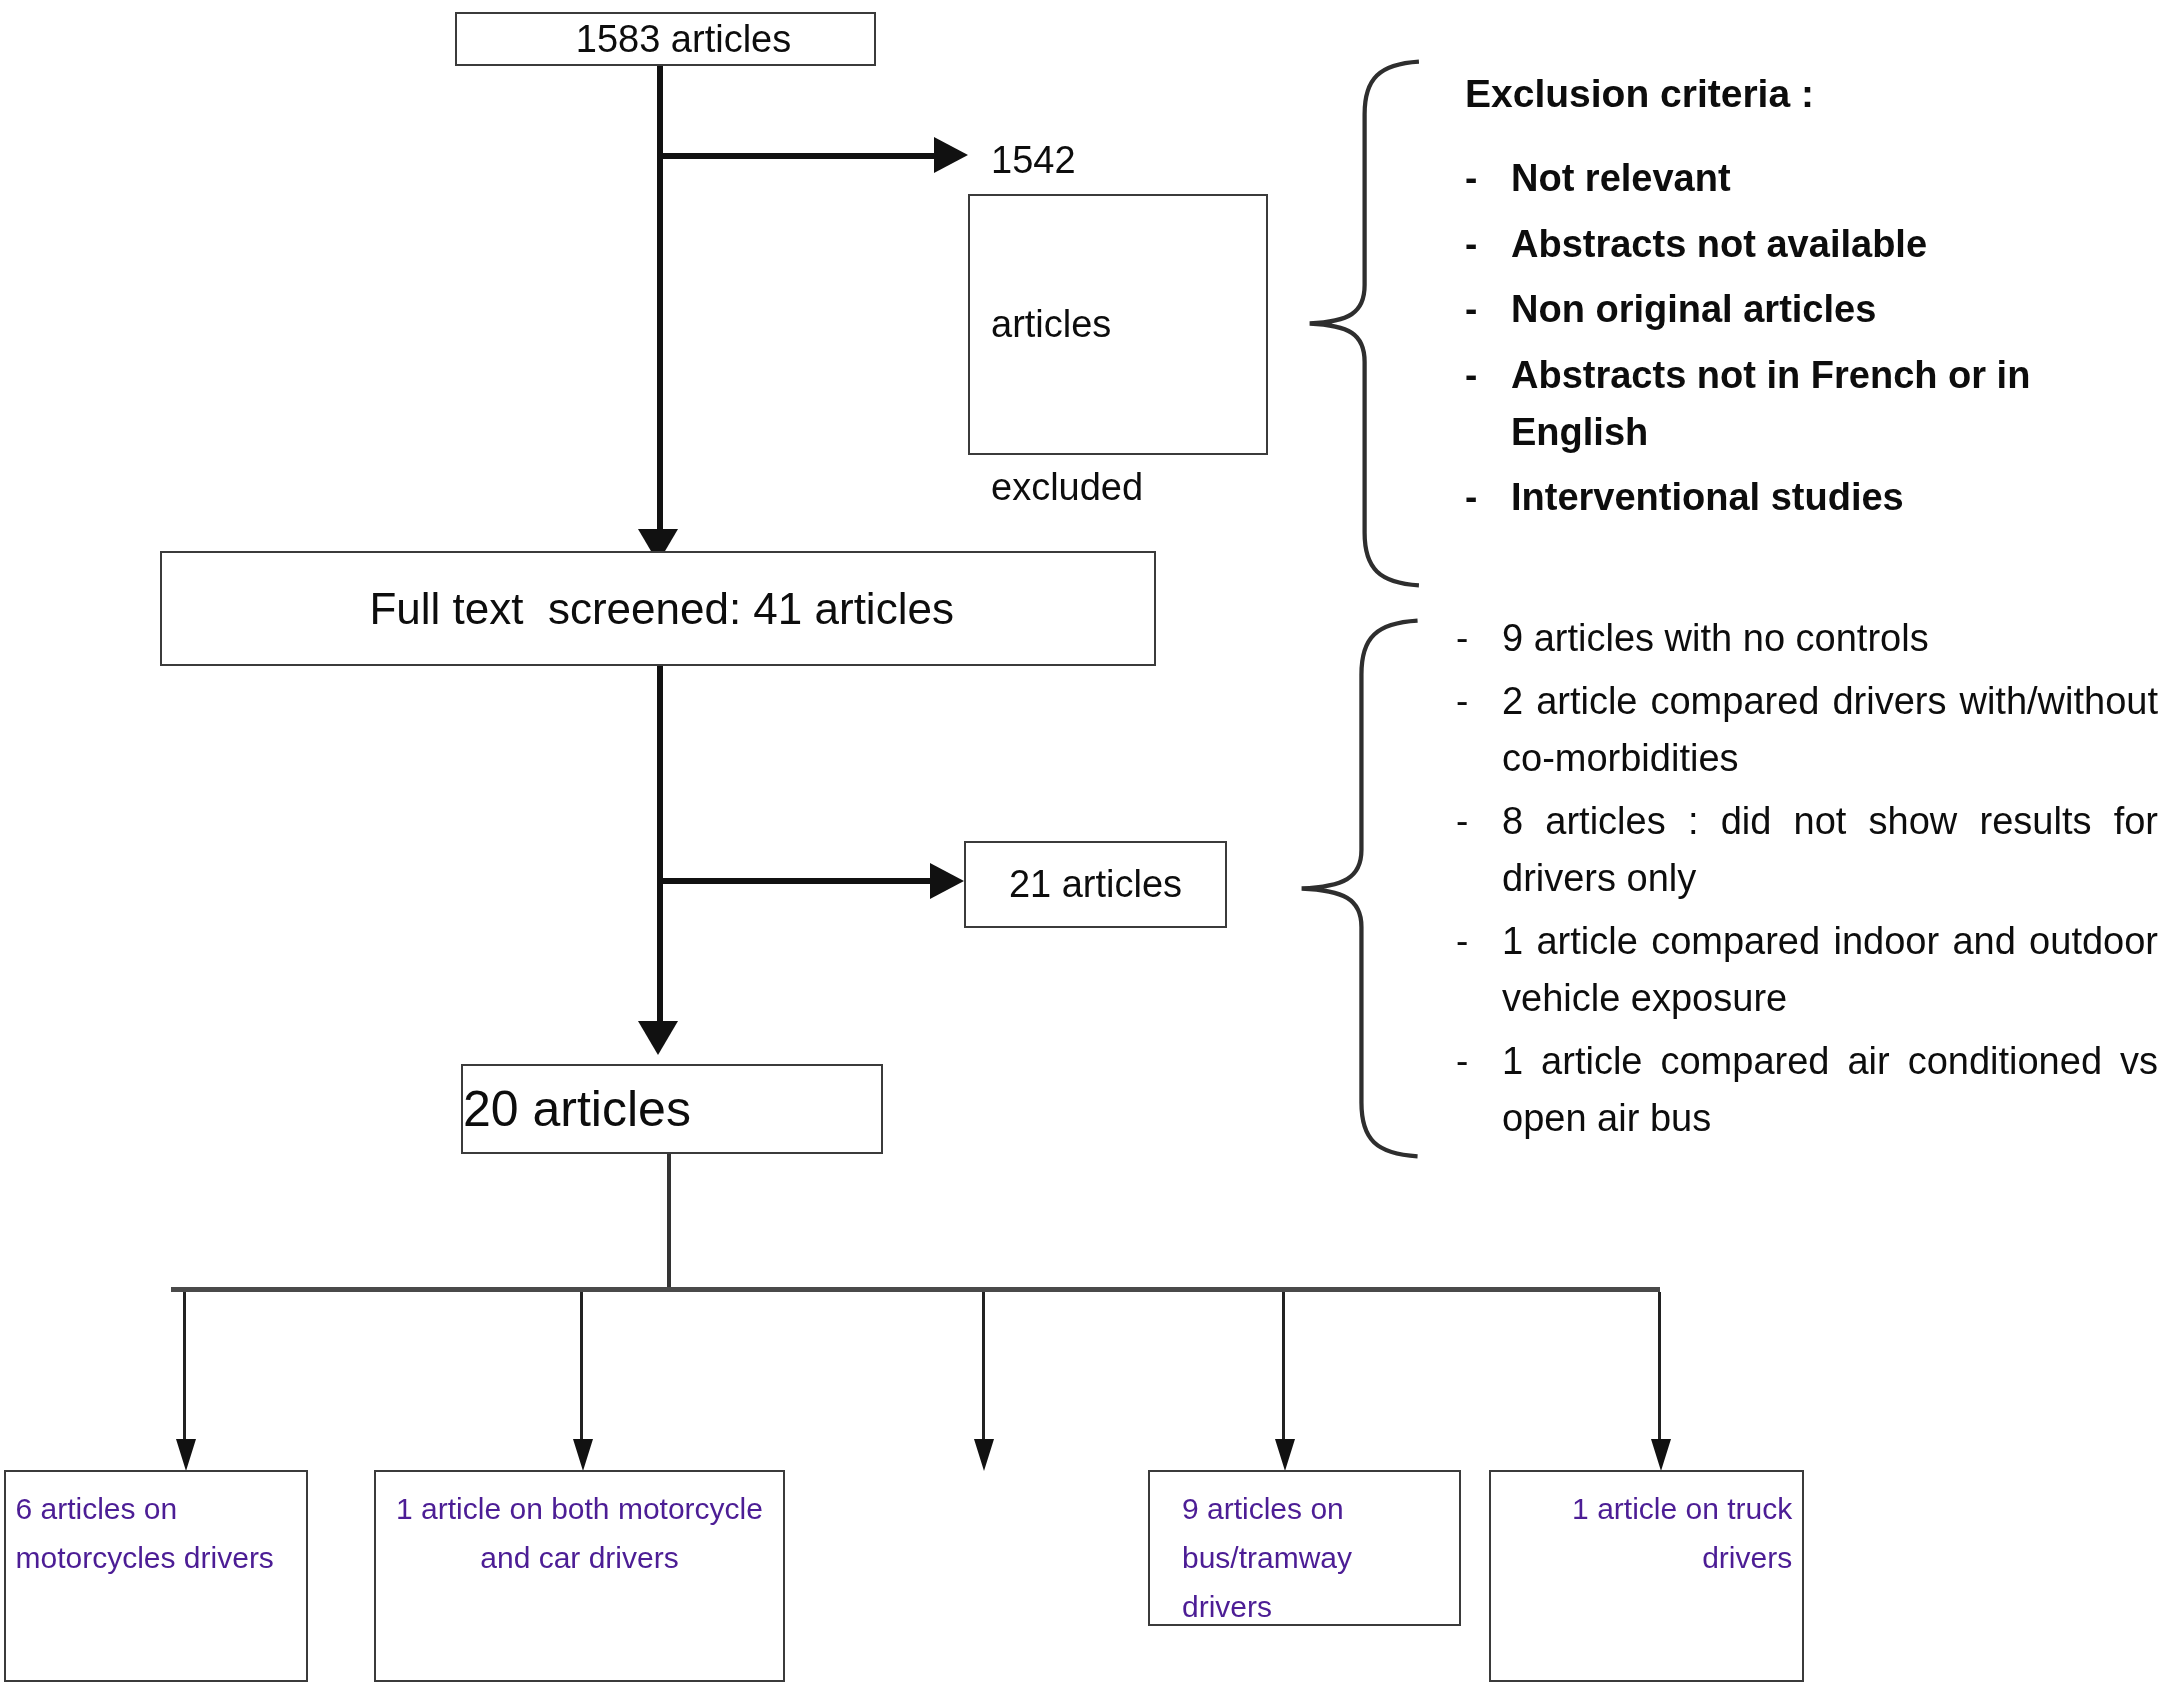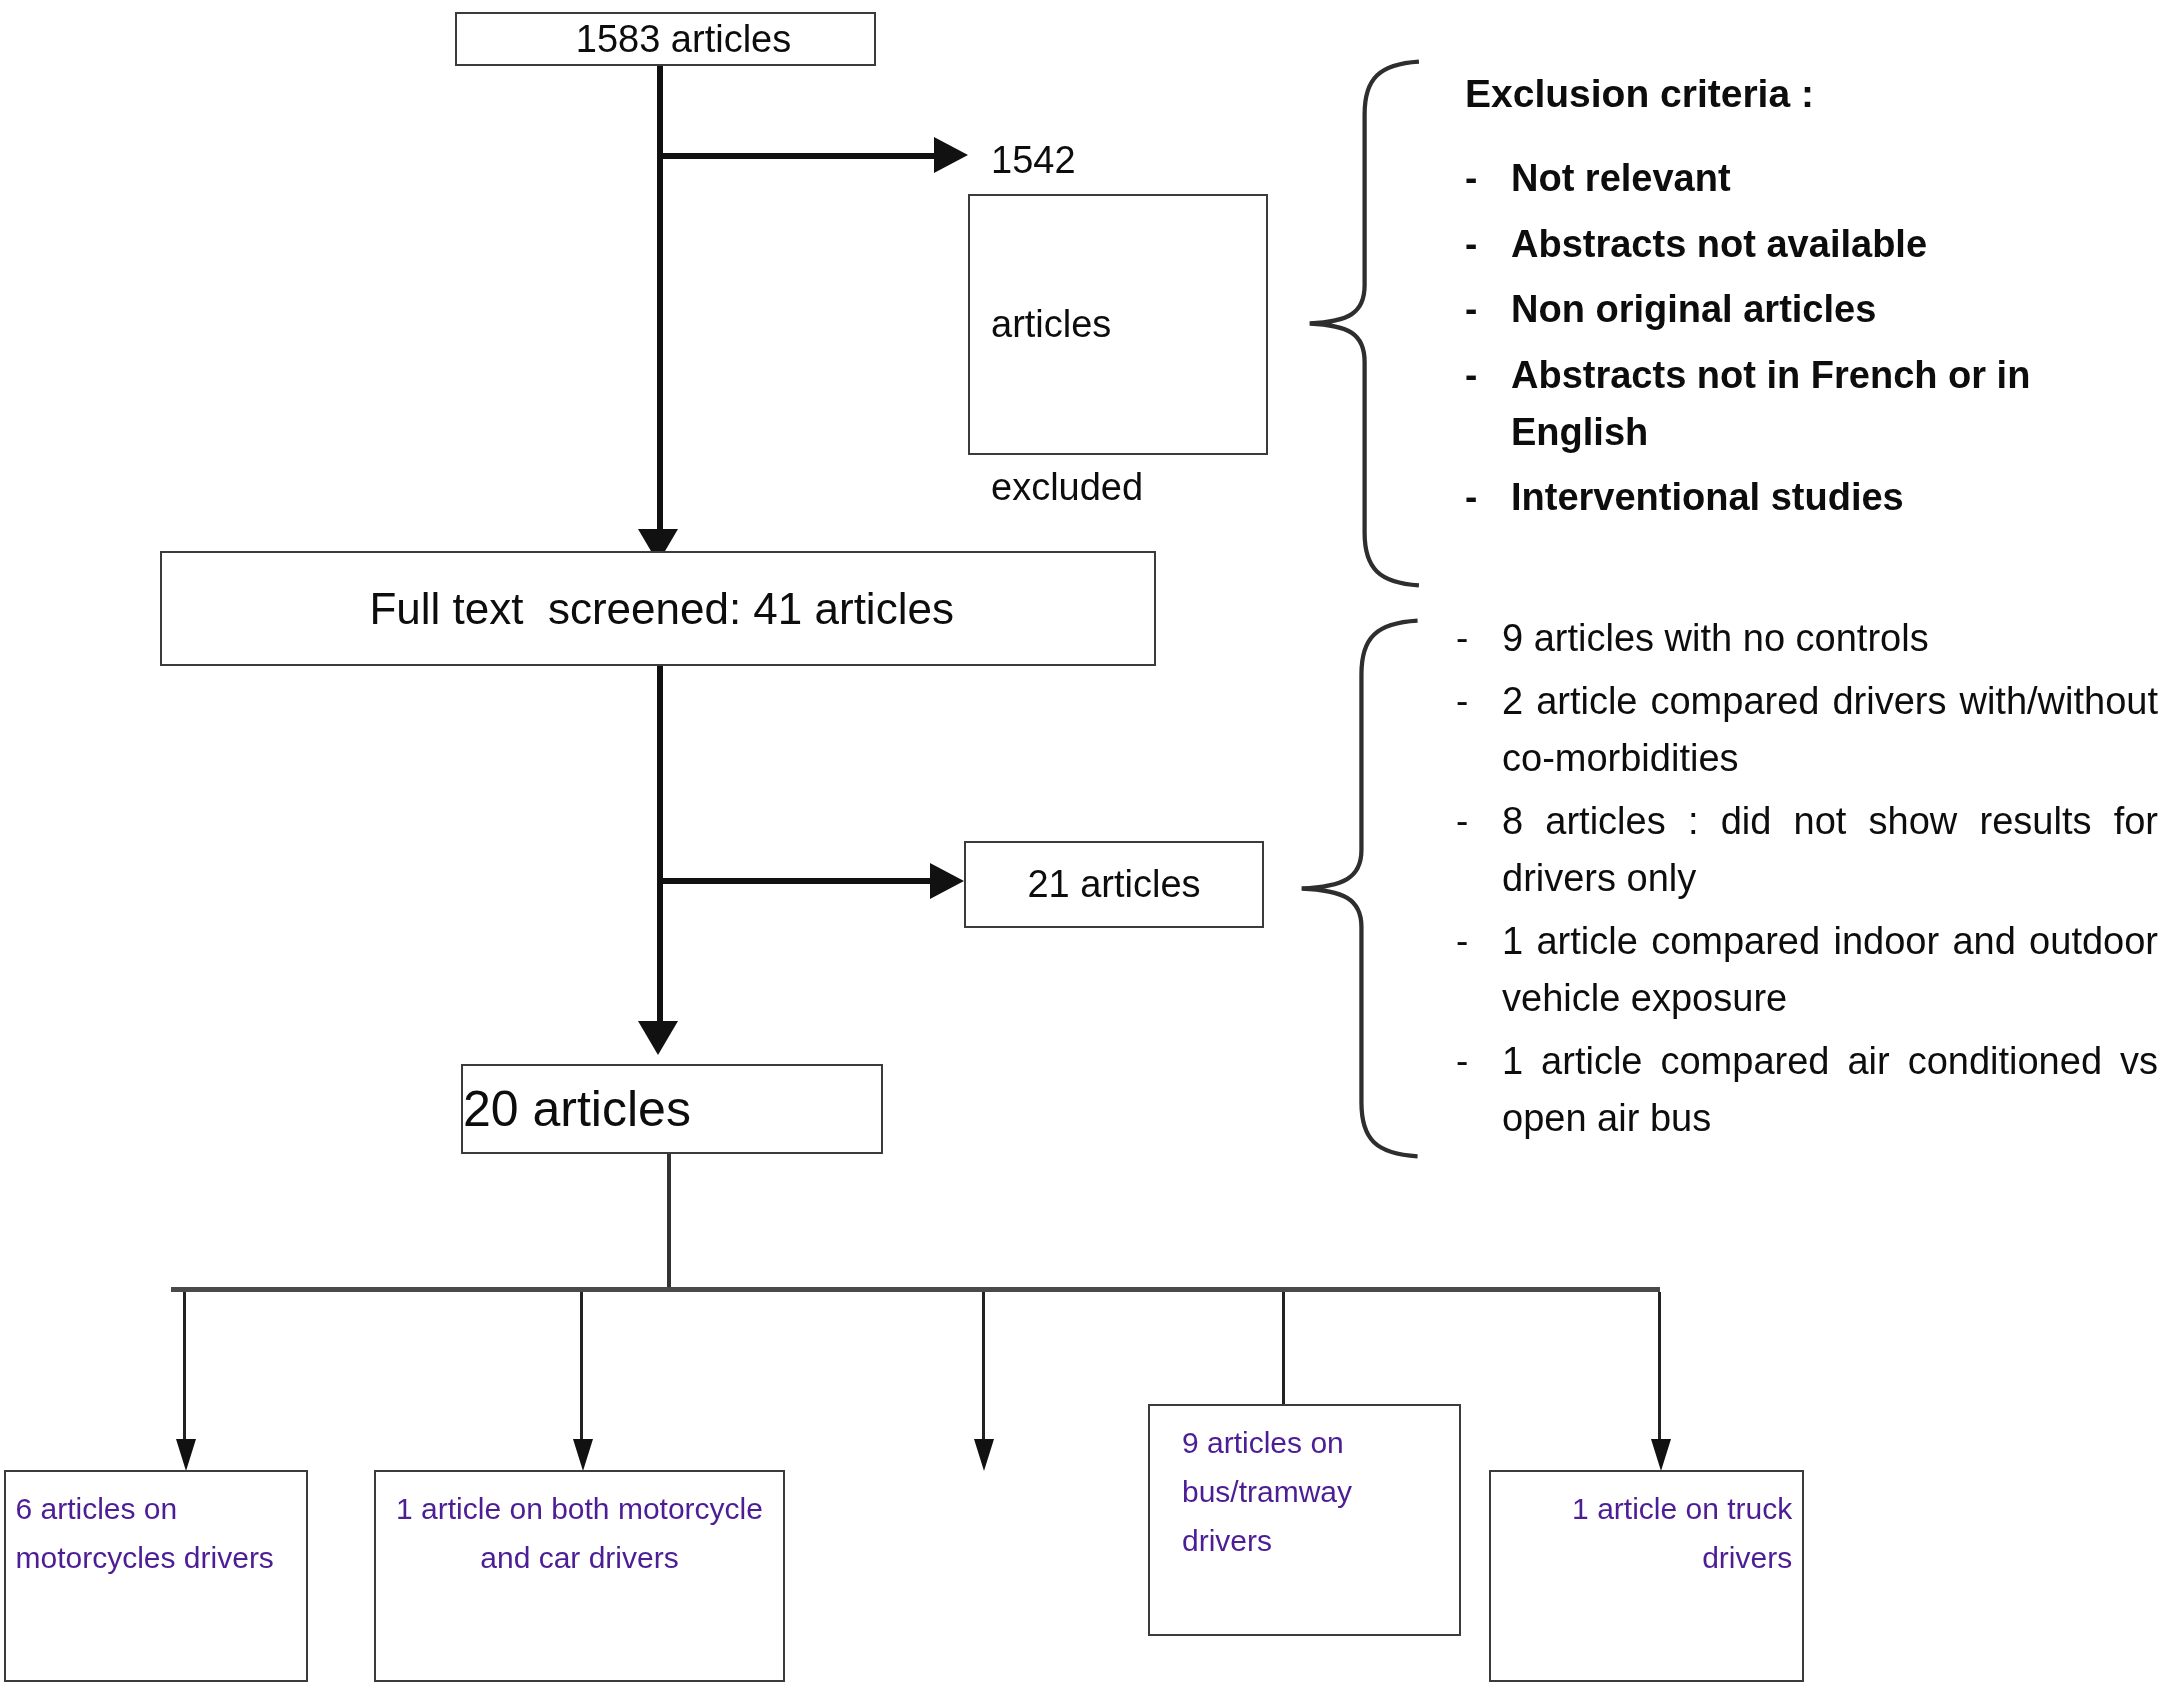--- a/index.html
+++ b/index.html
@@ -31,41 +31,41 @@
   
   #box-1583{left:455px;top:12.2px;width:421px;height:54px;}
   #box-1583 .txt{text-align:center;font-size:38px;margin-left:36px;}
 
   #box-1542{left:968px;top:194px;width:300px;height:261px;padding:11px 0 11px 21px;}
   #box-1542 .txt{text-align:left;font-size:38px;line-height:2.15;}
 
   #box-fulltext{left:160px;top:551px;width:996px;height:115px;}
   #box-fulltext .txt{text-align:center;font-size:44px;padding-left:7.3px;}
 
-  #box-21{left:964px;top:841px;width:300px;height:87px;}
+  #box-21{left:964px;top:841px;width:263px;height:87px;}
   #box-21 .txt{text-align:center;font-size:38px;}
 
   #box-20{left:461px;top:1064px;width:422px;height:90px;}
   #box-20 .txt{text-align:left;font-size:50px;}
 
   .leafbox{
     position:absolute;box-sizing:border-box;
     background:#fff;border:2.4px solid #3b3b3b;
     padding:13.4px 9.8px 0 9.8px;
   }
   .leafbox .txt{
     font-size:30px;line-height:1.62;color:#4c1d95;
   }
   #leaf-0{left:3.7px;top:1470px;width:304px;height:212px;}
   #leaf-0 .txt{text-align:left;}
   #leaf-1{left:374px;top:1470px;width:411px;height:212px;}
   #leaf-1 .txt{text-align:center;}
   #leaf-2{left:813px;top:1470px;width:313px;height:212px;}
   #leaf-2 .txt{text-align:left;}
-  #leaf-3{left:1148px;top:1404px;width:313px;height:232px;padding-left:32px;}
+  #leaf-3{left:1148px;top:1470px;width:313px;height:156px;padding-left:32px;}
   #leaf-3 .txt{text-align:left;}
   #leaf-4{left:1489px;top:1470px;width:315px;height:212px;}
   #leaf-4 .txt{text-align:right;}
 
   
   .vline{position:absolute;background:#111;width:5.5px;}
   .hline{position:absolute;background:#111;height:5.5px;}
 
   #arrow-main-1{left:657px;top:66px;height:471px;}
   #arrowhead-main-1{

